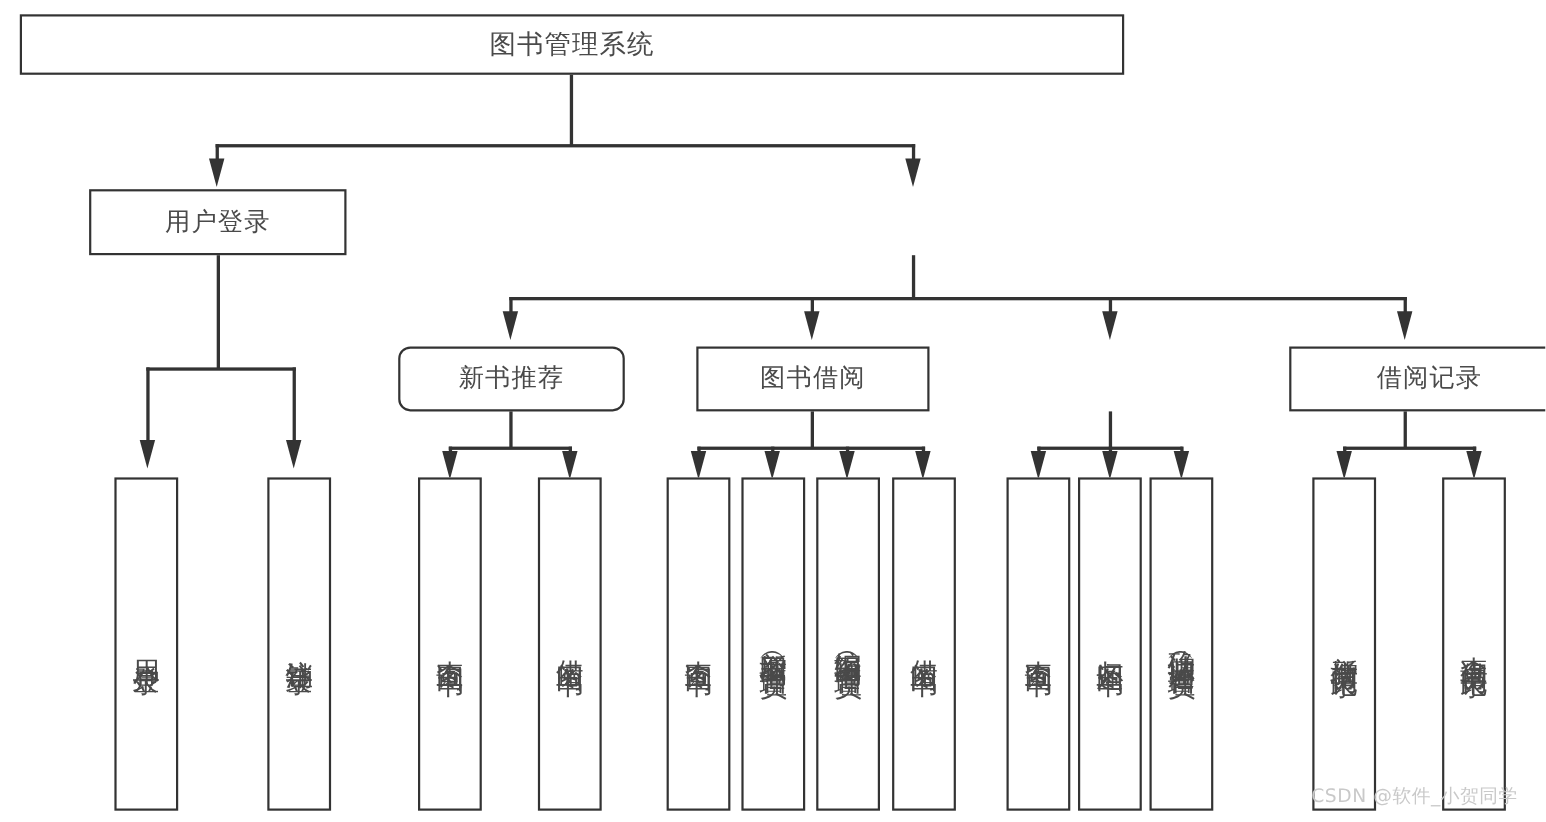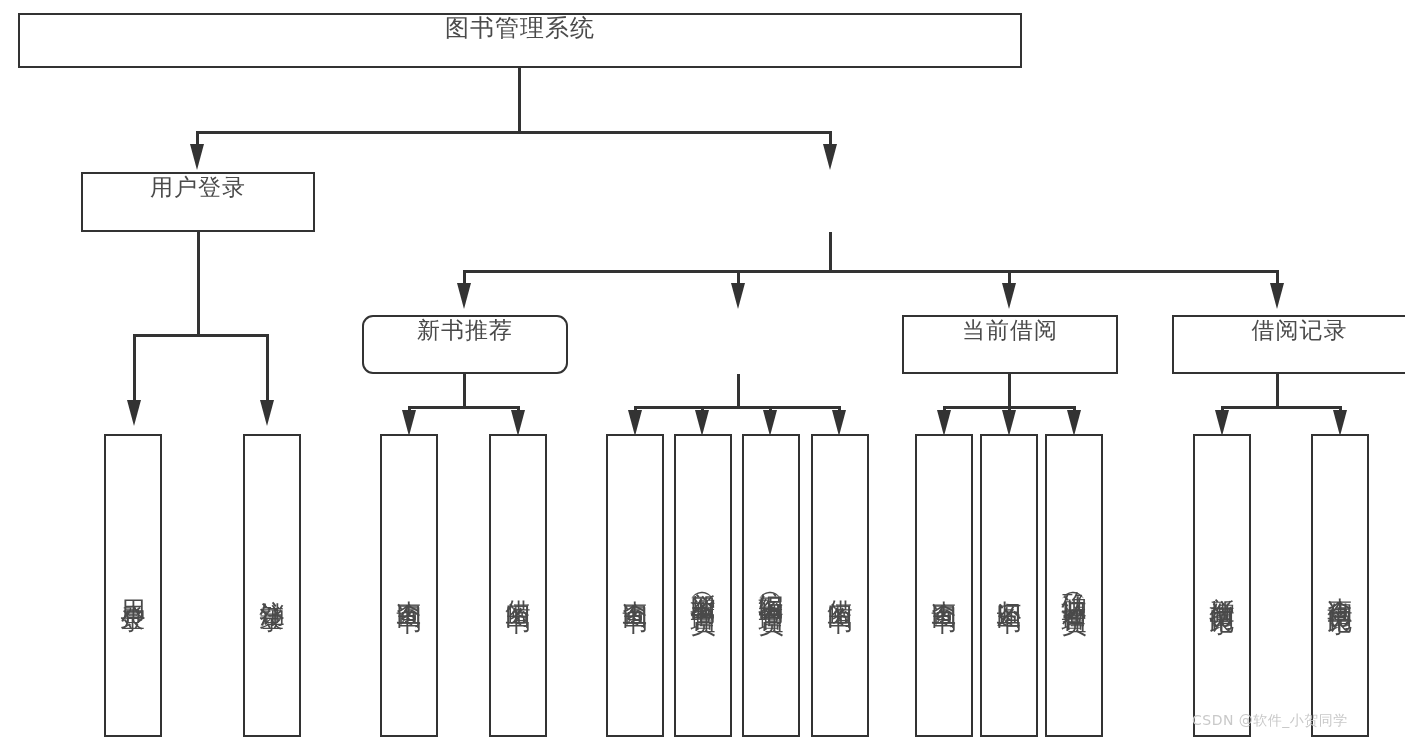--- a/index.html
+++ b/index.html
@@ -16,21 +16,21 @@
     overflow:hidden;
   }
 
   
   .node{
     position:absolute;
     box-sizing:border-box;
     border:2.5px solid #333333;
     background:#ffffff;
     display:flex;
-    align-items:flex-start;
+    align-items:center;
     justify-content:center;
     color:#4a4a4a;
   }
   .node .label{
     display:block;
     text-align:center;
     letter-spacing:1px;
     line-height:1.15;
     white-space:nowrap;
   }
@@ -71,21 +71,21 @@
     width:0;height:0;
     border-left:7px solid transparent;
     border-right:7px solid transparent;
     border-top:26px solid #333333;
   }
 
   
   #watermark{
     position:absolute;
     color:#c9c9c9;
-    font-size:14px;
+    font-size:17px;
     letter-spacing:0.5px;
     white-space:nowrap;
     pointer-events:none;
     font-family:"DejaVu Sans","Liberation Sans",sans-serif;
   }
 </style>
 </head>
 <body>
 
 <div id="canvas">
@@ -122,22 +122,22 @@
   <div class="seg v" style="left:1008px;top:270px;width:3px;height:14px;"></div>
   <div class="seg v" style="left:1276px;top:270px;width:3px;height:14px;"></div>
   <div class="arrow" style="left:457px;top:283px;"></div>
   <div class="arrow" style="left:731px;top:283px;"></div>
   <div class="arrow" style="left:1002px;top:283px;"></div>
   <div class="arrow" style="left:1270px;top:283px;"></div>
 
   <div class="node horiz" style="left:362px;top:315px;width:206px;height:59px;border-radius:11px;">
     <span class="label">新书推荐</span>
   </div>
-  <div class="node horiz" style="left:902px;top:315px;width:216px;height:59px;">
-    <span class="label">当前借阅</span>
+  <div class="node horiz" style="left:633px;top:315px;width:212px;height:59px;">
+    <span class="label">图书借阅</span>
   </div>
   <div class="node horiz" style="left:1172px;top:315px;width:255px;height:59px;">
     <span class="label">借阅记录</span>
   </div>
 
   <div class="seg v" style="left:463px;top:374px;width:3px;height:34px;"></div>
   <div class="seg h" style="left:408px;top:406px;width:112px;height:3px;"></div>
   <div class="seg v" style="left:408px;top:406px;width:3px;height:8px;"></div>
   <div class="seg v" style="left:517px;top:406px;width:3px;height:8px;"></div>
   <div class="arrow" style="left:402px;top:410px;"></div>

